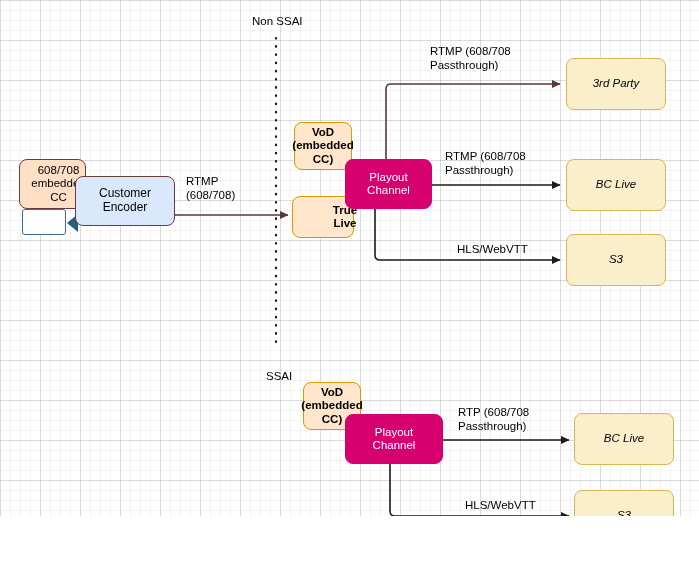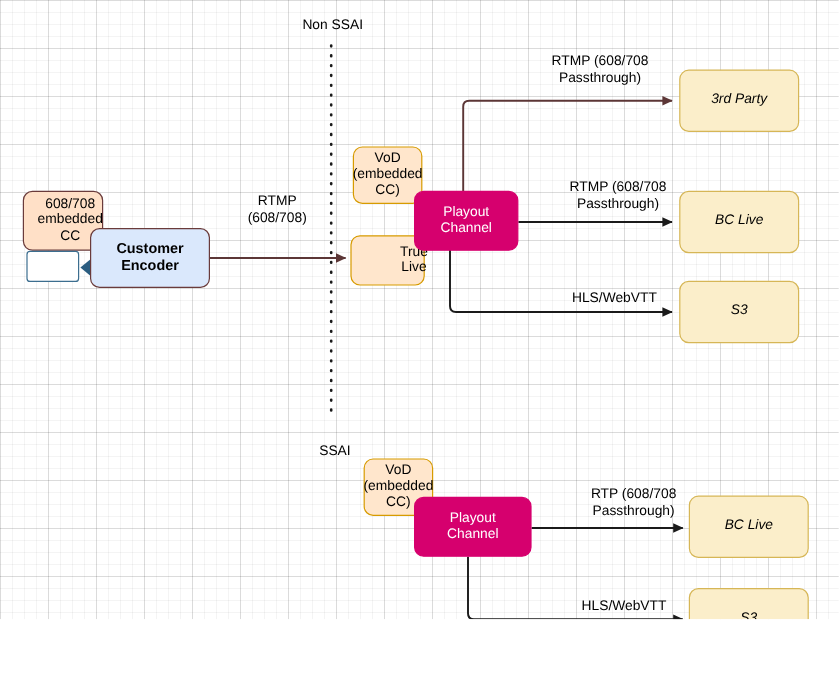--- a/index.html
+++ b/index.html
@@ -48,20 +48,21 @@
   .n-yellow {
     background: #fbeeca;
     border: 1.4px solid #d6b656;
     font-size: 11.5px;
     font-style: italic;
   }
   .n-peach {
     background: #ffe6cc;
     border: 1.4px solid #d79b00;
     font-size: 11.5px;
+    font-weight: bold;
   }
   .n-blue {
     background: #dae8fc;
     border: 1.6px solid #6a3b3b;
     font-size: 12px;
   }
   .n-cc {
     background: #ffe0c7;
     border: 1.6px solid #6a3b3b;
     font-size: 11.5px;
@@ -76,21 +77,20 @@
   .section-label {
     position: absolute;
     font-size: 11.5px;
     color: #000000;
     white-space: nowrap;
   }
   .edge-label {
     position: absolute;
     font-size: 11.5px;
     color: #000000;
-    text-align: center;
     white-space: pre-line;
     line-height: 1.2;
   }
   .cam {
     position: absolute;
     width: 44px;
     height: 26px;
     box-sizing: border-box;
     background: #ffffff;
     border: 1.6px solid #3c6e8f;
@@ -142,21 +142,21 @@
   <div class="section-label" style="left:266px; top:370px;">SSAI</div>
 
   <div class="node n-cc" style="left:19px; top:159px; width:67px; height:50px;">608/708
 embedded
 CC</div>
 
   <div class="cam" style="left:22px; top:209px;">
     <span class="cam-lens"></span>
   </div>
 
-  <div class="node n-blue" style="left:75px; top:190px; width:100px; height:50px;font-weight:bold;">Customer Encoder</div>
+  <div class="node n-blue" style="left:75px; top:176px; width:100px; height:50px;">Customer Encoder</div>
 
   <div class="node n-peach" style="left:294px; top:122px; width:58px; height:48px;">VoD
 (embedded
 CC)</div>
 
   <div class="node n-peach" style="left:292px; top:196px; width:62px; height:42px;padding-left:44px;">True Live</div>
 
   <div class="node n-pink" style="left:345px; top:159px; width:87px; height:50px;">Playout
 Channel</div>
 
@@ -170,21 +170,21 @@
 (embedded
 CC)</div>
 
   <div class="node n-pink" style="left:345px; top:414px; width:98px; height:50px;">Playout
 Channel</div>
 
   <div class="node n-yellow" style="left:574px; top:413px; width:100px; height:52px;">BC Live</div>
 
   <div class="node n-yellow" style="left:574px; top:490px; width:100px; height:52px;">S3</div>
 
-  <div class="edge-label" style="left:186px; top:162px; width:90px;">RTMP
+  <div class="edge-label" style="left:186px; top:175px; width:90px;">RTMP
 (608/708)</div>
 
   <div class="edge-label" style="left:430px; top:45px; width:140px;">RTMP (608/708
 Passthrough)</div>
 
   <div class="edge-label" style="left:445px; top:150px; width:140px;">RTMP (608/708
 Passthrough)</div>
 
   <div class="edge-label" style="left:457px; top:243px; width:110px;">HLS/WebVTT</div>
 

